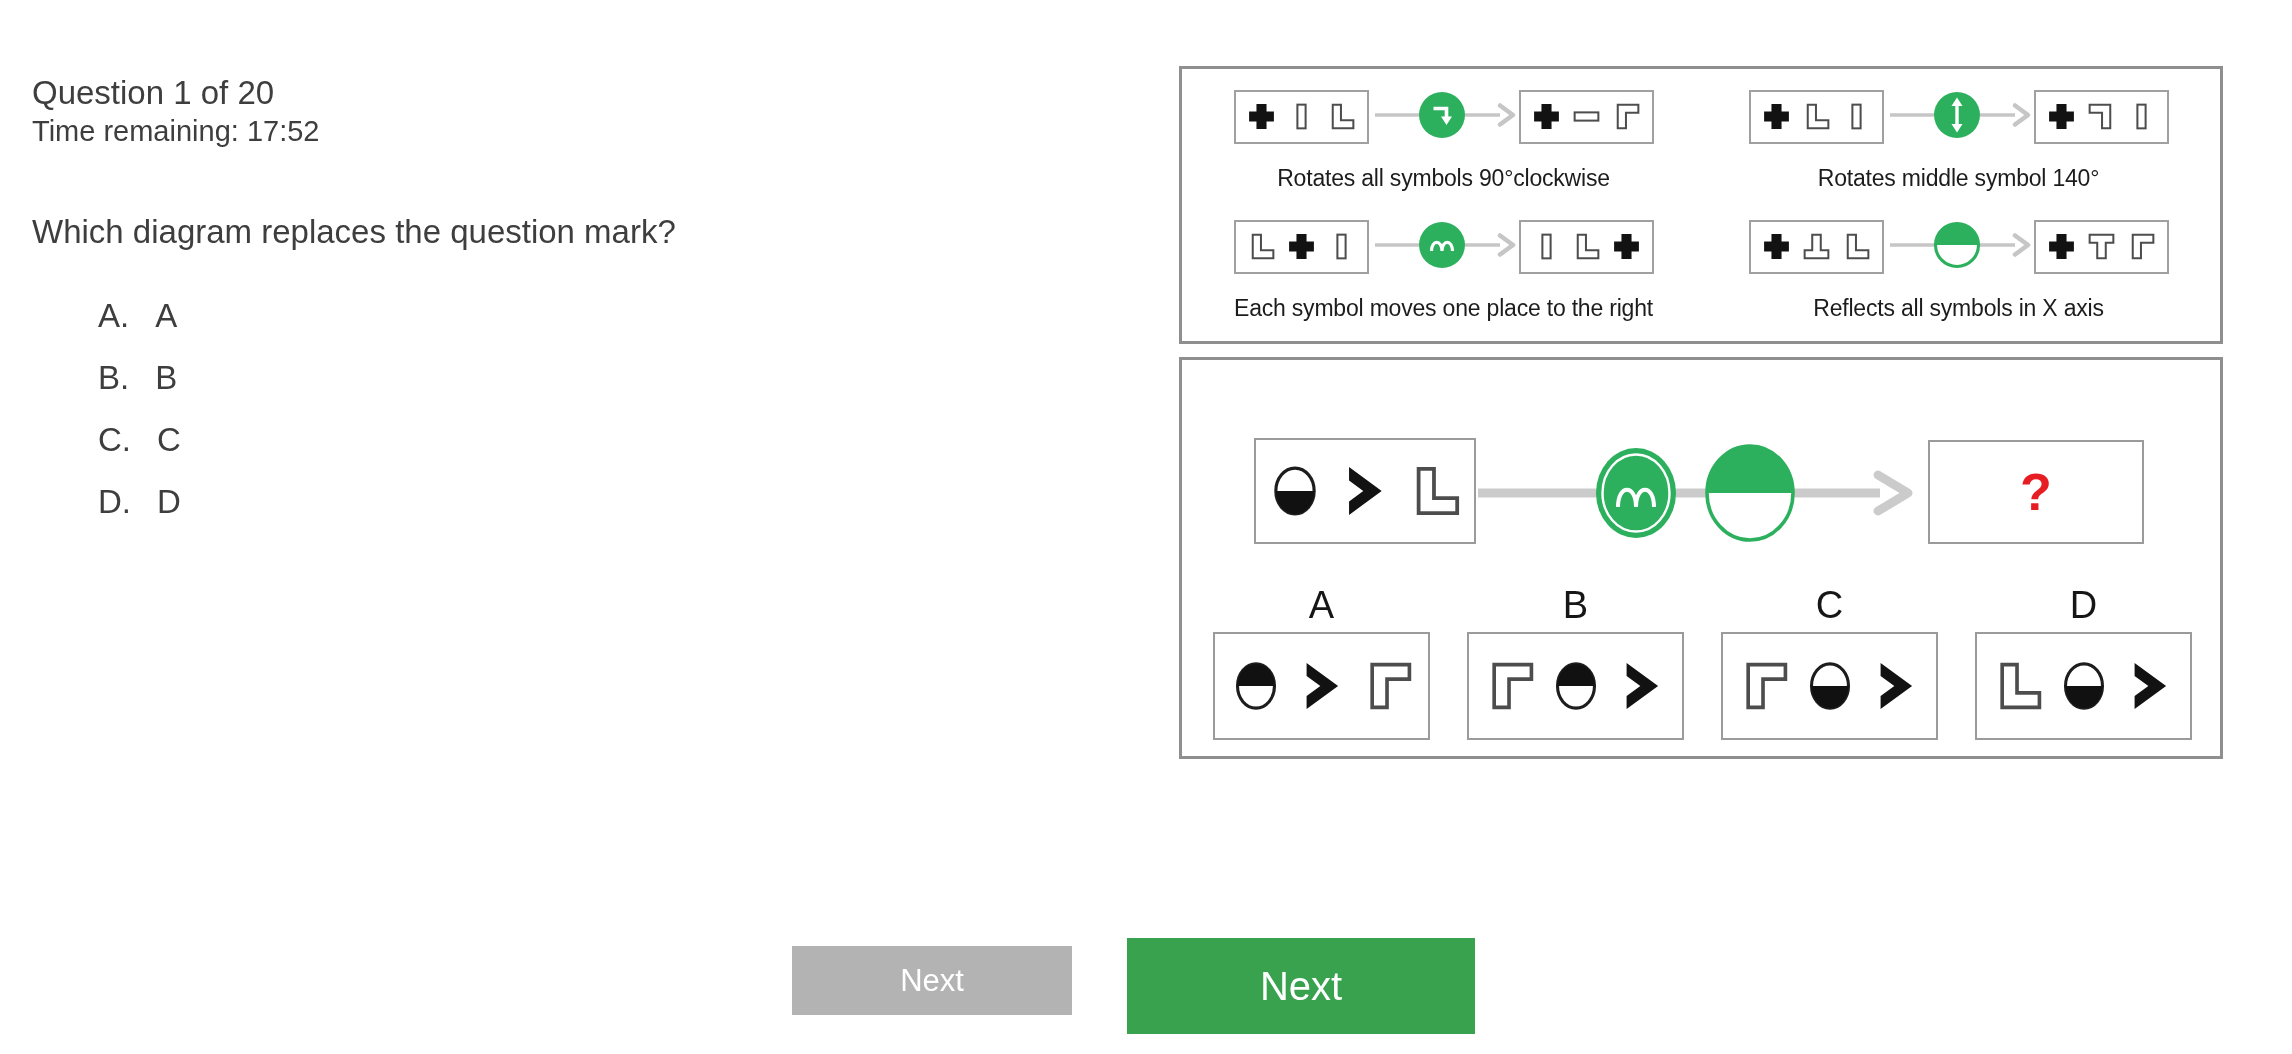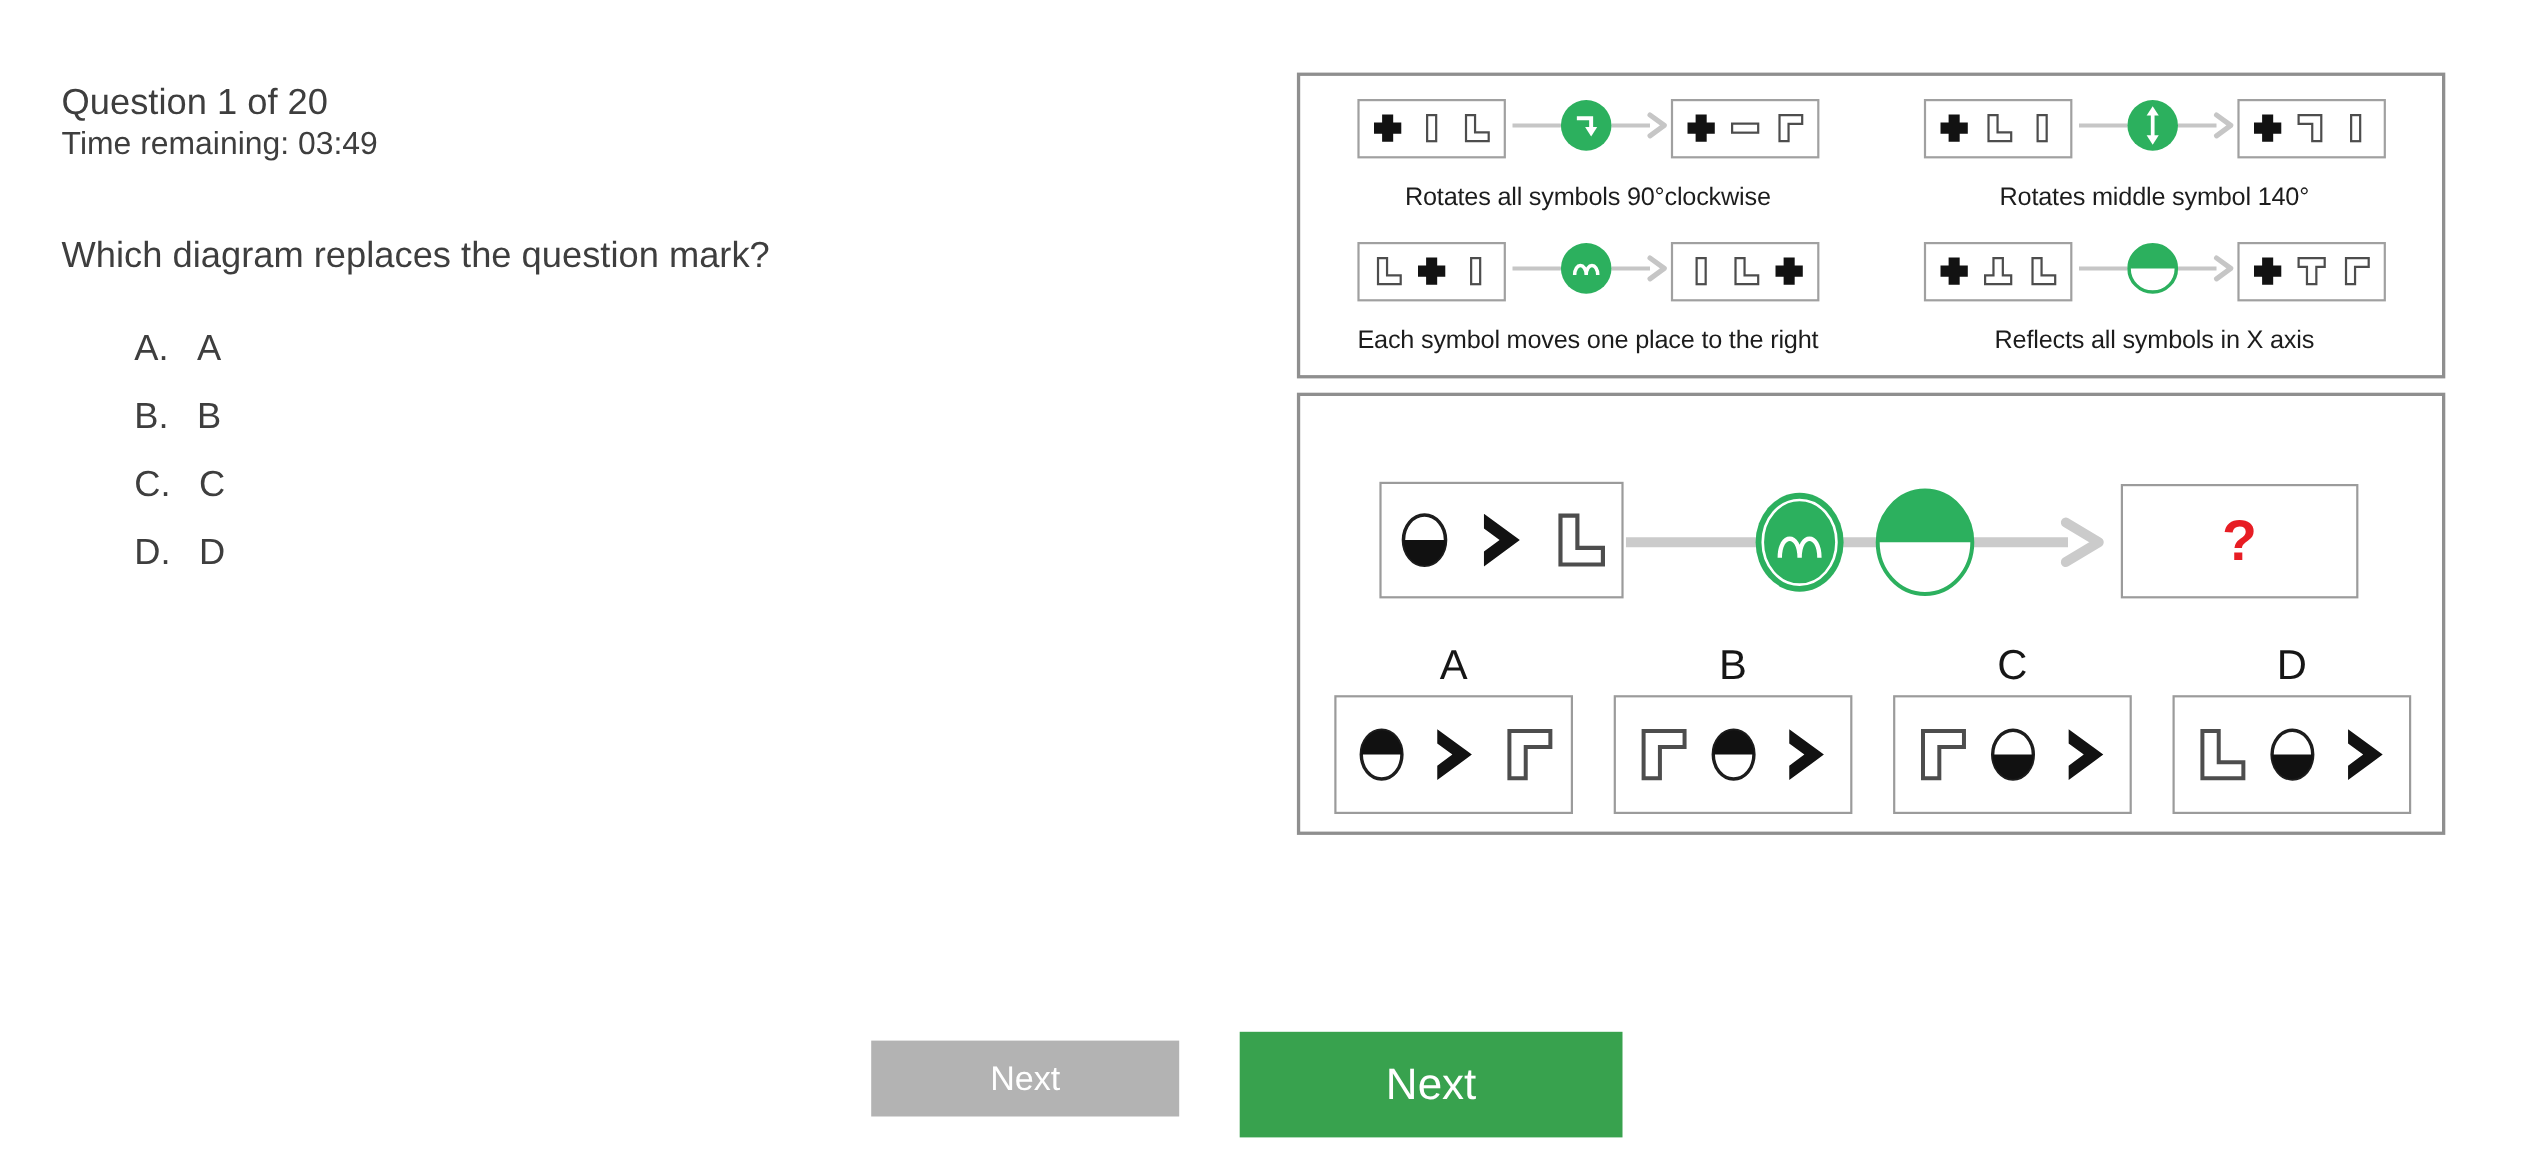--- a/index.html
+++ b/index.html
@@ -1,20 +1,20 @@
 <!DOCTYPE html>
 <html><head>
 <meta charset="utf-8">
 <style>
   html,body{margin:0;padding:0;background:#fff;}
   .screen{position:relative;width:2292px;height:1054px;background:#ffffff;
           font-family:"Liberation Sans",sans-serif;overflow:hidden;}
 
   
-  .left-block{position:absolute;left:56px;top:72px;color:#3e3e3e;}
+  .left-block{position:absolute;left:32px;top:72px;color:#3e3e3e;}
   .q-counter{font-size:33px;line-height:1.25;}
   .time{font-size:29px;line-height:1.3;}
   .q-text{font-size:33px;margin-top:62px;}
   .opts{list-style:none;margin:46px 0 0;padding:0 0 0 66px;}
   .opt{display:flex;gap:26px;font-size:33px;margin-bottom:24px;cursor:pointer;}
 
   
   .rules-panel{position:absolute;left:1179px;top:66px;width:1044px;height:278px;
                border:3px solid #8f8f8f;box-sizing:border-box;background:#fff;
                display:grid;grid-template-columns:1fr 1fr;grid-template-rows:1fr 1fr;
@@ -54,21 +54,21 @@
   .btn-back{position:absolute;left:792px;top:946px;width:280px;height:69px;font-size:31px;}
   .btn-next{position:absolute;left:1127px;top:938px;width:348px;height:96px;font-size:40px;}
 </style>
 </head>
 <body>
 
 <div class="screen">
 
   <div class="left-block">
     <div class="q-counter">Question 1 of 20</div>
-    <div class="time">Time remaining: 03:49</div>
+    <div class="time">Time remaining: 17:52</div>
     <div class="q-text">Which diagram replaces the question mark?</div>
     <ul class="opts">
       <li class="opt">
         <span>A.</span>
         <span>A</span>
       </li>
       <li class="opt">
         <span>B.</span>
         <span>B</span>
       </li>

